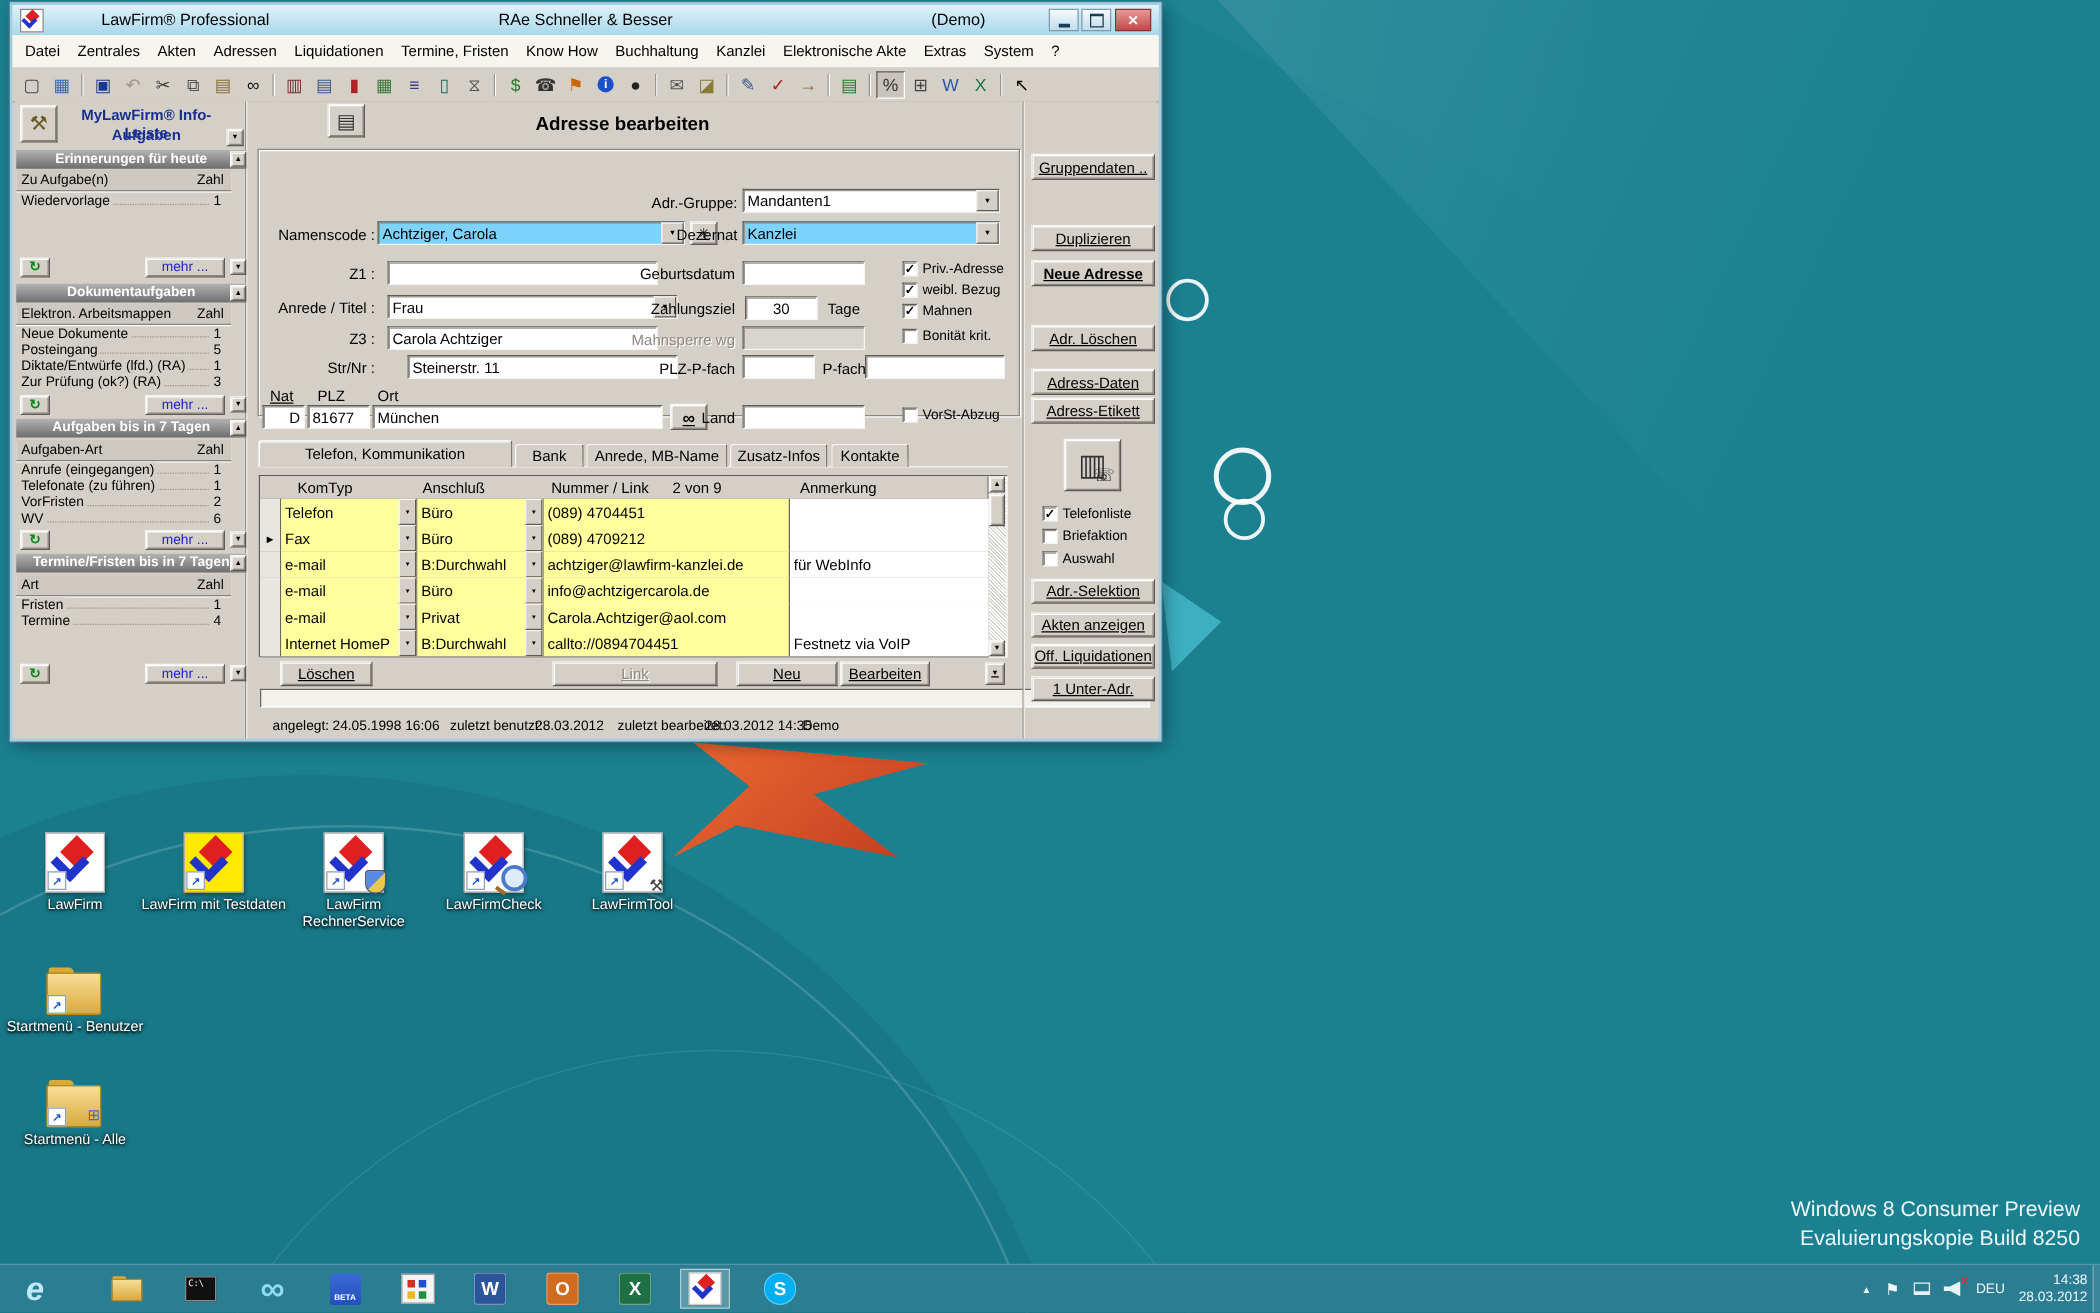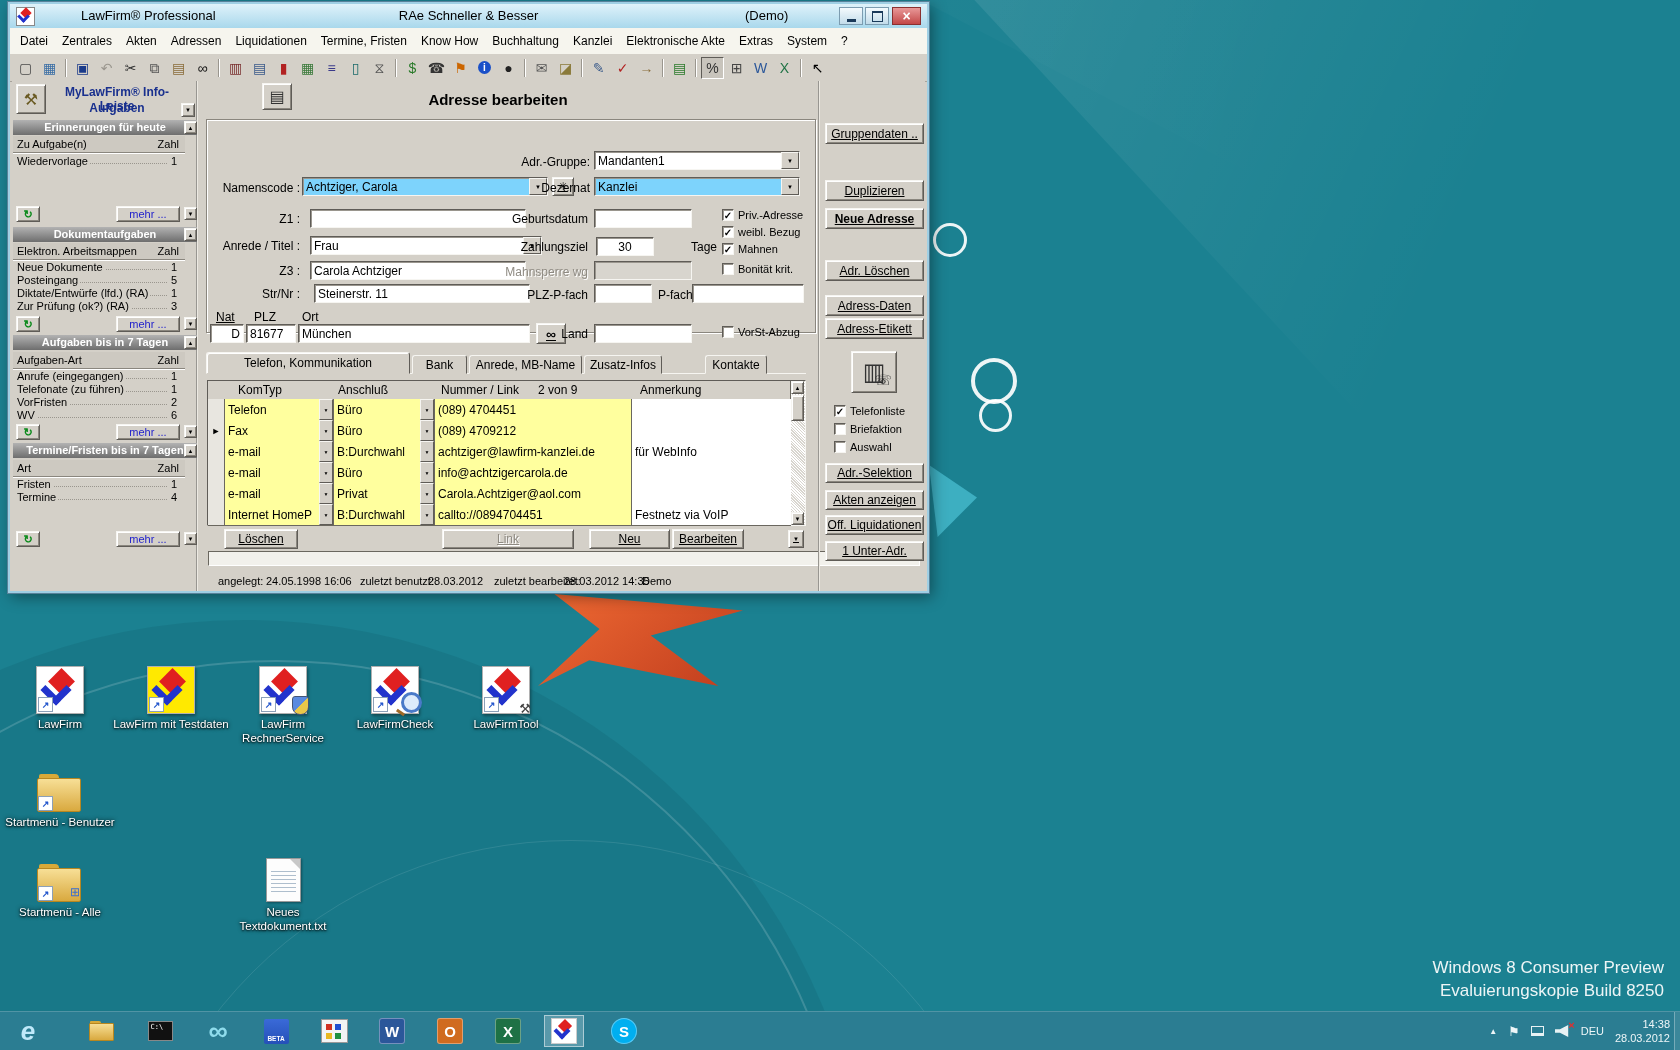--- a/index.html
+++ b/index.html
@@ -151,27 +151,27 @@
   .f-dezernat-l{left:330px;top:100px;width:62px;}
   .f-dezernat{left:396px;top:96px;width:206px;}
   .f-z1-l{left:40px;top:131px;width:62px;}
   .f-z1{left:112px;top:128px;width:216px;}
   .f-geb-l{left:300px;top:131px;width:90px;}
   .f-geb{left:396px;top:128px;width:98px;}
   .f-anrede-l{left:8px;top:158px;width:94px;}
   .f-anrede{left:112px;top:155px;width:232px;}
   .f-zziel-l{left:300px;top:159px;width:90px;}
   .f-zziel{left:398px;top:156px;width:58px;}
-  .f-tage-l{left:464px;top:159px;width:40px;margin-left:29px;}
+  .f-tage-l{left:464px;top:159px;width:40px;}
   .f-z3-l{left:40px;top:183px;width:62px;}
   .f-z3{left:112px;top:180px;width:216px;}
   .f-mahnsp-l{left:300px;top:184px;width:90px;}
   .f-mahnsp{left:396px;top:180px;width:98px;}
   .f-str-l{left:30px;top:206px;width:72px;}
-  .f-str{left:116px;top:203px;width:216px;}
+  .f-str{left:128px;top:203px;width:216px;}
   .f-plzpf-l{left:300px;top:207px;width:90px;}
   .f-plzpf{left:396px;top:203px;width:58px;}
   .f-pfach-l{left:460px;top:207px;width:30px;}
   .f-pfach{left:494px;top:203px;width:112px;}
   .f-nat-l{left:18px;top:229px;text-decoration:underline;} .f-plz-l{left:56px;top:229px;} .f-ort-l{left:104px;top:229px;}
   .f-nat{left:12px;top:243px;width:34px;} .f-nat .fld-text{text-align:right;}
   .f-plz{left:48px;top:243px;width:50px;}
   .f-ort{left:100px;top:243px;width:232px;}
   .f-binoc{left:338px;top:242px;width:30px;height:21px;font-size:14px;font-weight:bold;}
   .f-land-l{left:350px;top:246px;width:40px;}
@@ -341,26 +341,20 @@
       </div>
       <div class="dt-item" style="left: 2px; top: 852px;">
         <div class="dt-img">
           <div class="folder">
             <div class="sc">↗</div>
             <div class="ov-win">⊞</div>
           </div>
         </div>
         <div class="dt-label">Startmenü - Alle</div>
       </div>
-      <div class="dt-item" style="left: 225px; top: 852px;">
-        <div class="dt-img">
-          <div class="txtfile"></div>
-        </div>
-        <div class="dt-label">Neues Textdokument.txt</div>
-      </div>
     </div>
 
   <div class="appwin">
     <div class="titlebar">
       <div class="t-ico">
           <span class="d"></span>
           <span class="v"></span>
         </div>
       <span class="t-left">LawFirm® Professional</span>
       <span class="t-center">RAe Schneller &amp; Besser</span>
@@ -794,21 +788,21 @@
             <span>Bonität krit.</span>
           </div>
           <div class="cb" style="left: 524px; top: 245px;">
             <span class="box"></span>
             <span>VorSt-Abzug</span>
           </div>
           <div class="tab active" style="left: 8px; width: 204px;">Telefon, Kommunikation</div>
           <div class="tab" style="left: 214px; width: 55px;">Bank</div>
           <div class="tab" style="left: 271px; width: 113px;">Anrede, MB-Name</div>
           <div class="tab" style="left: 386px; width: 78px;">Zusatz-Infos</div>
-          <div class="tab" style="left: 467px; width: 62px; margin-left: 40px;">Kontakte</div>
+          <div class="tab" style="left: 467px; width: 62px;">Kontakte</div>
         </div>
 
       <div class="blankstrip"></div>
       <div class="statusbar">
         <span class="st1">angelegt:</span>
         <span class="st2">24.05.1998 16:06</span>
         <span class="st3">zuletzt benutzt:</span>
         <span class="st4">28.03.2012</span>
         <span class="st5">zuletzt bearbeitet:</span>
         <span class="st6">28.03.2012 14:35</span>

